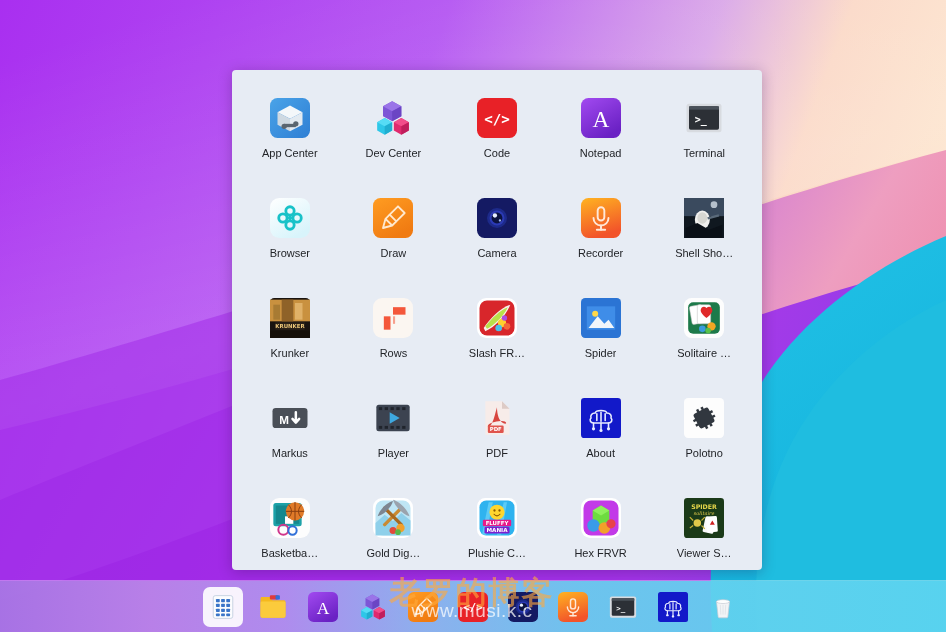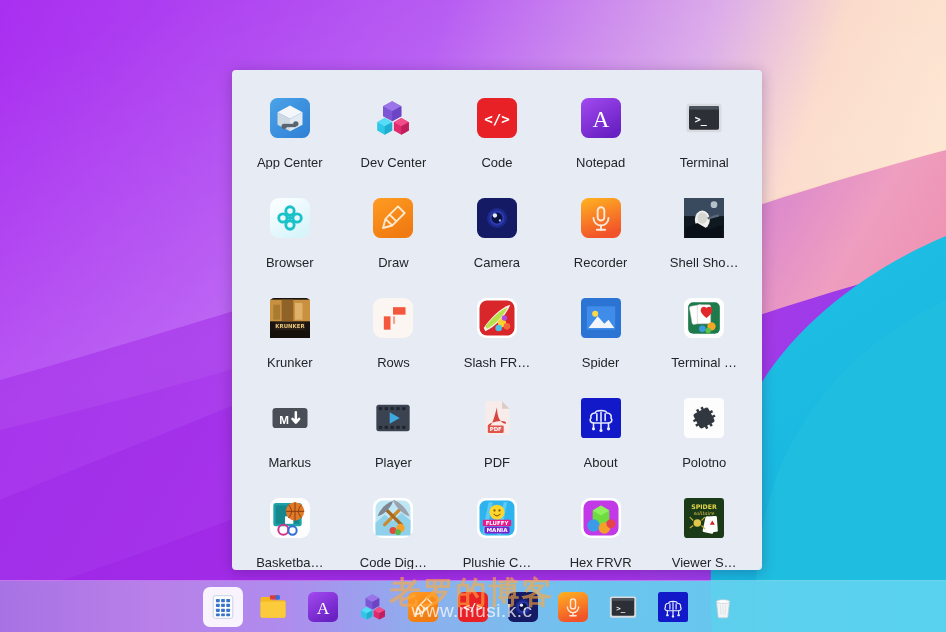--- a/index.html
+++ b/index.html
@@ -37,21 +37,21 @@
     position:absolute;inset:0;
     display:grid;grid-template-columns:repeat(5,1fr);grid-template-rows:repeat(5,100px);
     padding:14px 6px 0 6px;box-sizing:border-box;
   }
   .app{
     display:flex;flex-direction:column;align-items:center;justify-content:flex-start;
     padding-top:14px;cursor:default;
   }
   .app .ic{width:40px;height:40px;display:block;}
   .app .lbl{
-    margin-top:18px;font-size:13px;color:#222428;line-height:1;
+    margin-top:10px;font-size:11px;color:#222428;line-height:1;
     max-width:88px;overflow:hidden;text-overflow:ellipsis;white-space:nowrap;
     text-align:left;
   }
 
   
   #dock{
     position:absolute;left:0;bottom:0;width:946px;height:52px;z-index:50;
     display:flex;align-items:center;justify-content:center;gap:10px;
     border-top:1px solid rgba(255,255,255,.35);
     box-sizing:border-box;
@@ -356,21 +356,21 @@
             <g>
               <rect x="8" y="9" width="15" height="22" rx="2" fill="#fff" stroke="#bbb" stroke-width=".6" transform="rotate(-10 15 20)"></rect>
               <rect x="16" y="8" width="16" height="23" rx="2" fill="#fff" stroke="#bbb" stroke-width=".6"></rect>
               <path d="M27 12 C30 9 34 11 34 15 C34 19 27 24 27 24 C27 24 20 19 20 15 C20 11 24 9 27 12 Z" fill="#e02a2a"></path>
             </g>
             <circle cx="33" cy="34" r="5" fill="#f5a623"></circle>
             <circle cx="22" cy="37" r="4" fill="#3a9bdc"></circle>
             <circle cx="29" cy="39" r="3.4" fill="#58c24a"></circle>
           </svg>
         </span>
-        <span class="lbl">Terminal …</span>
+        <span class="lbl">Solitaire …</span>
       </div>
       <div class="app">
         <span>
           <svg class="ic" viewBox="0 0 48 48">
             <rect x="3" y="12" width="42" height="24" rx="4" fill="#4a4f57"></rect>
             <text x="17" y="31" font-family="Liberation Sans, sans-serif" font-size="14" font-weight="bold" fill="#fff" text-anchor="middle">M</text>
             <path d="M31 17 L31 28 M27 25 L31 29.5 L35 25" stroke="#fff" stroke-width="3" fill="none" stroke-linecap="round" stroke-linejoin="round"></path>
           </svg>
         </span>
         <span class="lbl">Markus</span>
@@ -470,21 +470,21 @@
             </g>
             <g transform="rotate(-45 24 22)">
               <rect x="22" y="6" width="4" height="32" rx="1.5" fill="#a9691f"></rect>
               <path d="M11 9 C18 5 30 5 37 9 C30 13 18 13 11 9 Z" fill="#7d8691"></path>
             </g>
             <circle cx="33" cy="36" r="5" fill="#f2a02a"></circle>
             <circle cx="24" cy="39" r="4.2" fill="#e04a3c"></circle>
             <circle cx="30" cy="41" r="3.4" fill="#58b84a"></circle>
           </svg>
         </span>
-        <span class="lbl">Code Dig…</span>
+        <span class="lbl">Gold Dig…</span>
       </div>
       <div class="app">
         <span>
           <svg class="ic" viewBox="0 0 48 48">
             <rect width="48" height="48" rx="10" fill="#fff"></rect>
             <rect x="3" y="3" width="42" height="42" rx="8" fill="#2fb3ef"></rect>
             <g fill="#7fe0ff" opacity=".55">
               <path d="M6 44 L14 5 L19 5 L11 44 Z"></path>
               <path d="M24 44 L32 5 L36 5 L29 44 Z"></path>
             </g>

